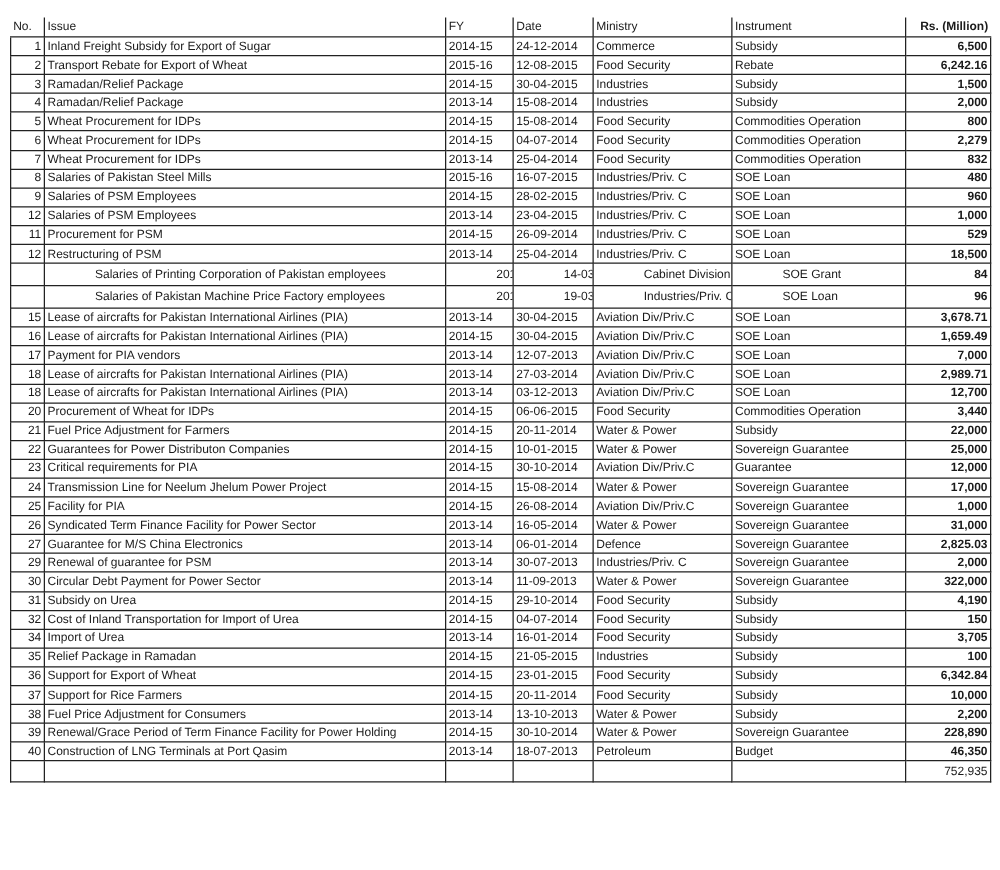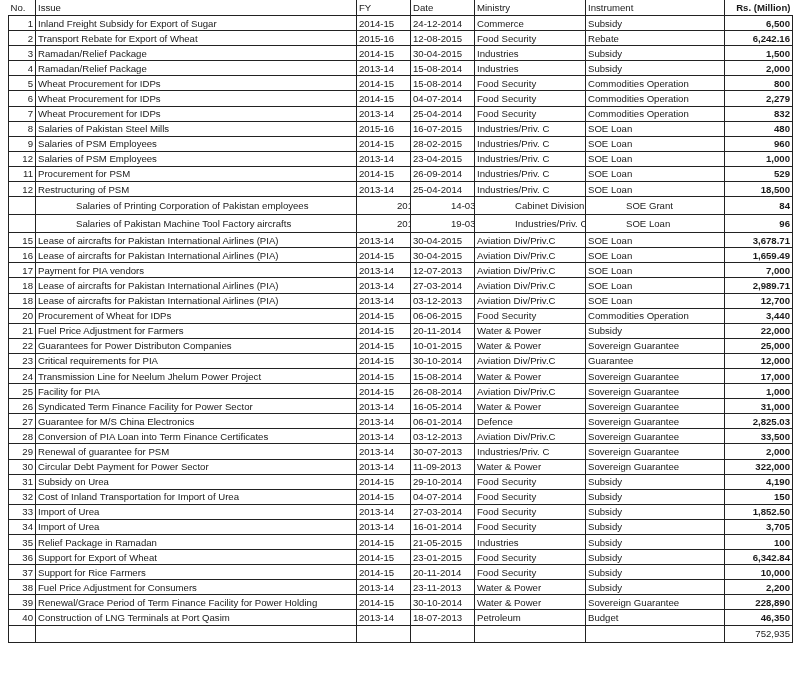--- a/index.html
+++ b/index.html
@@ -1,18 +1,18 @@
 <!DOCTYPE html>
 <html><head>
 <meta charset="utf-8">
 <style>
   html, body { margin: 0; padding: 0; background: #ffffff; }
   body { width: 800px; height: 696px; position: relative; overflow: hidden; }
   #tbl {
-    position: absolute; left: 8px; top: 0;
+    position: absolute; left: 8px; top: 14px;
     width: 784px;
     border-collapse: collapse;
     table-layout: fixed;
     font-family: "Liberation Sans", sans-serif;
     font-size: 9.6px;
     color: #1a1a1a;
   }
   #tbl td, #tbl th {
     border: 1px solid #222;
     padding: 0 2px;
@@ -178,21 +178,21 @@
         <td class="no">13</td>
         <td>Salaries of Printing Corporation of Pakistan employees</td>
         <td>2014-15</td>
         <td>14-03-2015</td>
         <td>Cabinet Division</td>
         <td>SOE Grant</td>
         <td class="num">84</td>
       </tr>
       <tr class="tall">
         <td class="no">14</td>
-        <td>Salaries of Pakistan Machine Tool Factory aircrafts</td>
+        <td>Salaries of Pakistan Machine Price Factory employees</td>
         <td>2014-15</td>
         <td>19-03-2015</td>
         <td>Industries/Priv. C</td>
         <td>SOE Loan</td>
         <td class="num">96</td>
       </tr>
       <tr>
         <td class="no">15</td>
         <td>Lease of aircrafts for Pakistan International Airlines (PIA)</td>
         <td>2013-14</td>
@@ -303,29 +303,20 @@
       <tr>
         <td class="no">27</td>
         <td>Guarantee for M/S China Electronics</td>
         <td>2013-14</td>
         <td>06-01-2014</td>
         <td>Defence</td>
         <td>Sovereign Guarantee</td>
         <td class="num">2,825.03</td>
       </tr>
       <tr>
-        <td class="no">28</td>
-        <td>Conversion of PIA Loan into Term Finance Certificates</td>
-        <td>2013-14</td>
-        <td>03-12-2013</td>
-        <td>Aviation Div/Priv.C</td>
-        <td>Sovereign Guarantee</td>
-        <td class="num">33,500</td>
-      </tr>
-      <tr>
         <td class="no">29</td>
         <td>Renewal of guarantee for PSM</td>
         <td>2013-14</td>
         <td>30-07-2013</td>
         <td>Industries/Priv. C</td>
         <td>Sovereign Guarantee</td>
         <td class="num">2,000</td>
       </tr>
       <tr>
         <td class="no">30</td>
@@ -348,29 +339,20 @@
       <tr>
         <td class="no">32</td>
         <td>Cost of Inland Transportation for Import of Urea</td>
         <td>2014-15</td>
         <td>04-07-2014</td>
         <td>Food Security</td>
         <td>Subsidy</td>
         <td class="num">150</td>
       </tr>
       <tr>
-        <td class="no">33</td>
-        <td>Import of Urea</td>
-        <td>2013-14</td>
-        <td>27-03-2014</td>
-        <td>Food Security</td>
-        <td>Subsidy</td>
-        <td class="num">1,852.50</td>
-      </tr>
-      <tr>
         <td class="no">34</td>
         <td>Import of Urea</td>
         <td>2013-14</td>
         <td>16-01-2014</td>
         <td>Food Security</td>
         <td>Subsidy</td>
         <td class="num">3,705</td>
       </tr>
       <tr>
         <td class="no">35</td>
@@ -396,21 +378,21 @@
         <td>2014-15</td>
         <td>20-11-2014</td>
         <td>Food Security</td>
         <td>Subsidy</td>
         <td class="num">10,000</td>
       </tr>
       <tr>
         <td class="no">38</td>
         <td>Fuel Price Adjustment for Consumers</td>
         <td>2013-14</td>
-        <td>23-11-2013</td>
+        <td>13-10-2013</td>
         <td>Water &amp; Power</td>
         <td>Subsidy</td>
         <td class="num">2,200</td>
       </tr>
       <tr>
         <td class="no">39</td>
         <td>Renewal/Grace Period of Term Finance Facility for Power Holding</td>
         <td>2014-15</td>
         <td>30-10-2014</td>
         <td>Water &amp; Power</td>

